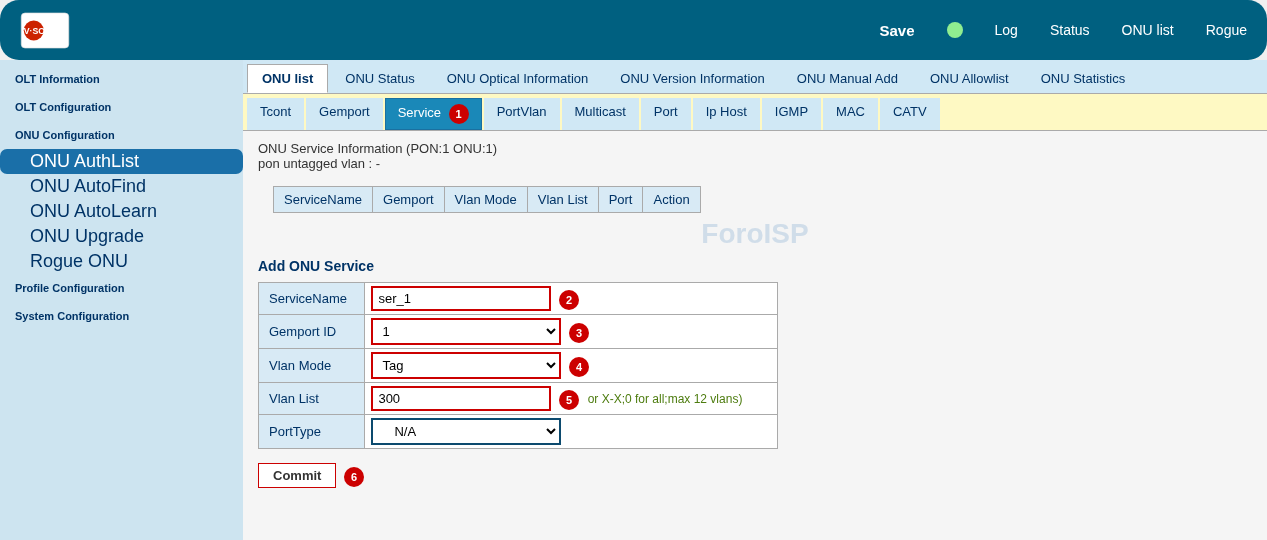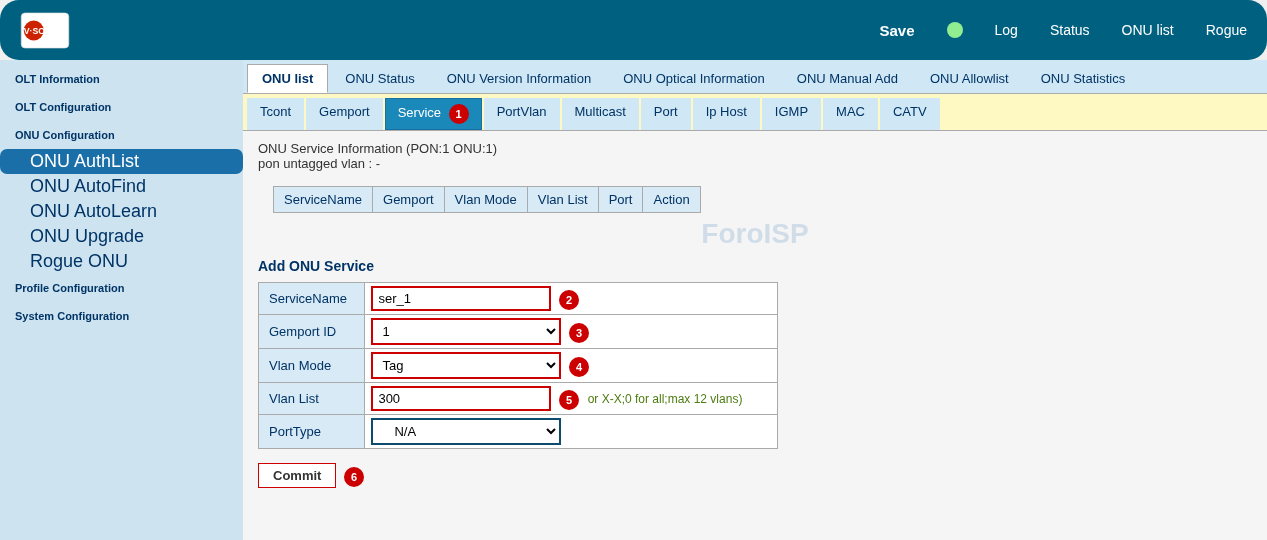--- a/index.html
+++ b/index.html
@@ -293,22 +293,22 @@
     <div class="sidebar-subitem">Rogue ONU</div>
     <div class="sidebar-item">Profile Configuration</div>
     <div class="sidebar-item">System Configuration</div>
   </div>
 
   <div class="content-area">
 
     <div class="tab-bar-1">
       <div class="tab-1 active">ONU list</div>
       <div class="tab-1">ONU Status</div>
+      <div class="tab-1">ONU Optical Information</div>
       <div class="tab-1">ONU Version Information</div>
-      <div class="tab-1">ONU Optical Information</div>
       <div class="tab-1">ONU Manual Add</div>
       <div class="tab-1">ONU Allowlist</div>
       <div class="tab-1">ONU Statistics</div>
     </div>
 
     <div class="tab-bar-2">
       <div class="tab-2">Tcont</div>
       <div class="tab-2">Gemport</div>
       <div class="tab-2 active">
         <span>Service</span>

